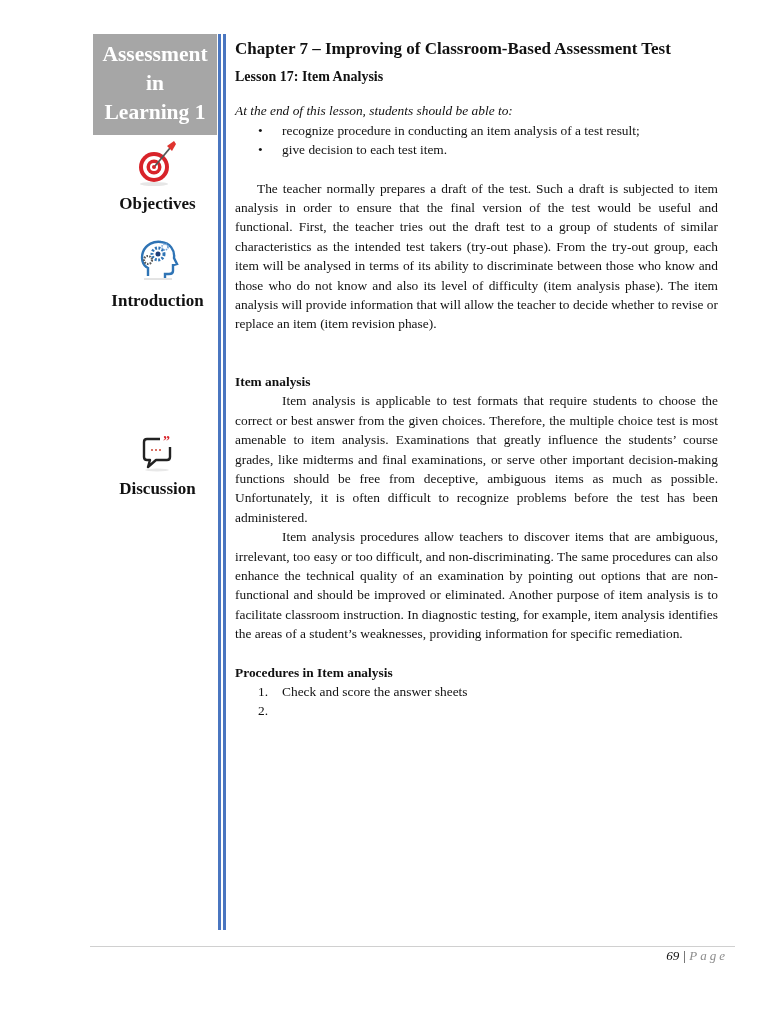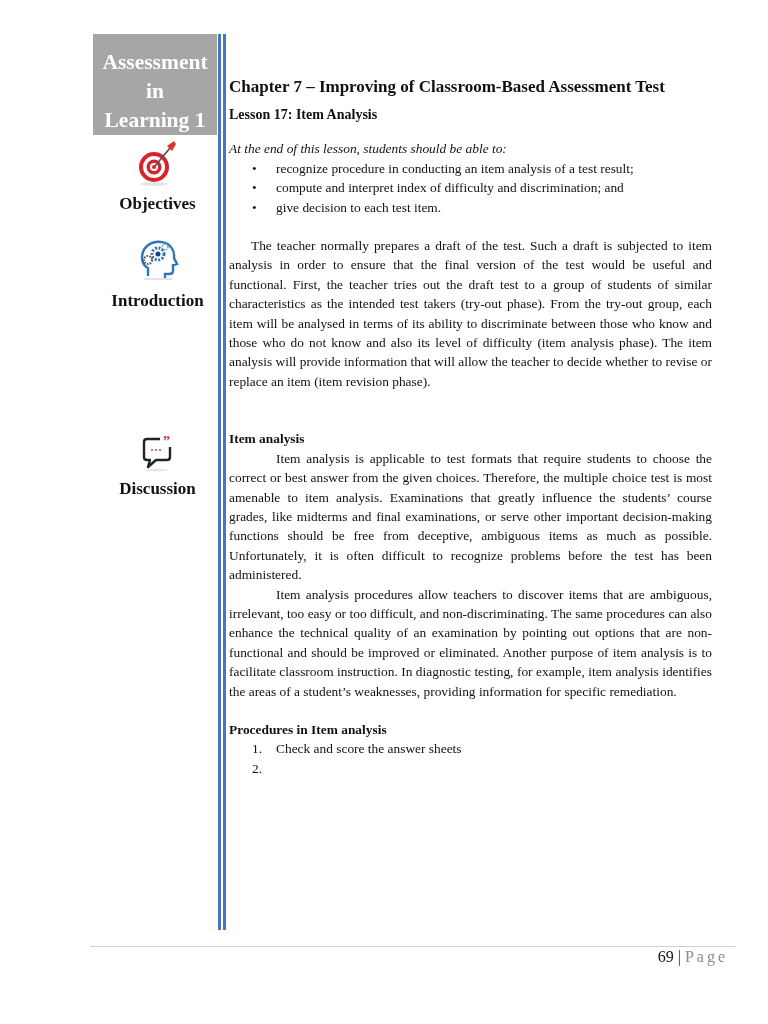--- a/index.html
+++ b/index.html
@@ -1,43 +1,43 @@
 <!DOCTYPE html>
 <html><head>
 <meta charset="utf-8">
 <style>
   html, body { margin: 0; padding: 0; background: #ffffff; }
   body { width: 768px; height: 1024px; position: relative; overflow: hidden;
          font-family: "Liberation Serif", "DejaVu Serif", serif; color: #111; }
   .module-box { position: absolute; left: 93px; top: 34px; width: 124px; height: 101px;
                 background: #a6a6a6; color: #fff; text-align: center; font-weight: bold;
-                font-size: 21.5px; line-height: 29px; padding-top: 14px; box-sizing: border-box; }
+                font-size: 21.5px; line-height: 29px; padding-top: 6px; box-sizing: border-box; }
   .module-box span { display: block; }
   .vline { position: absolute; top: 34px; height: 896px; width: 3px; background: #4a76c0; }
   .vline.l1 { left: 218px; }
   .vline.l2 { left: 223px; }
   .side-item { position: absolute; left: 100px; width: 115px; text-align: center; }
   .side-label { font-weight: bold; font-size: 17px; display: block; margin-top: 4px; }
   .icon { display: block; margin: 0 auto; }
-  .content { position: absolute; left: 229px; top: 38px; width: 483px; font-size: 13.4px; line-height: 19.4px; margin-top: 38px; }
+  .content { position: absolute; left: 235px; top: 38px; width: 483px; font-size: 13.4px; line-height: 19.4px; }
   .chapter-title { font-weight: bold; font-size: 17px; line-height: 22px; margin: 0 0 7px 0; }
   .lesson-title { font-weight: bold; font-size: 14px; margin: 0 0 15px 0; }
   .objectives-intro { font-style: italic; margin: 0; }
   ul.obj { margin: 0; padding: 0 0 0 47px; list-style: none; }
   ul.obj li { position: relative; }
   ul.obj li::before { content: "•"; position: absolute; left: -24px; }
   p { margin: 0; text-align: justify; }
   .indent1 { text-indent: 22px; }
   .indent2 { text-indent: 47px; }
   .section-head { font-weight: bold; margin: 0; }
   ol.steps { margin: 0; padding: 0 0 0 47px; list-style: none; }
   ol.steps li { position: relative; }
   ol.steps li .num { position: absolute; left: -24px; }
   .footer-line { position: absolute; left: 90px; top: 946px; width: 645px; height: 1px; background: #d0d0d0; }
-  .footer { position: absolute; right: 40px; top: 948px; font-size: 16px; }
+  .footer { position: absolute; right: 40px; top: 948px; font-size: 13px; font-style: italic; }
   .footer .pg { color: #111; }
   .footer .sep { color: #333; }
   .footer .word { color: #8c8c8c; letter-spacing: 3px; }
 </style>
 </head>
 <body>
 
 <div class="module-box">
   <span>Assessment</span>
   <span>in</span>
@@ -85,21 +85,20 @@
   <span class="side-label" style="margin-top:6px;">Discussion</span>
 </div>
 
 <div class="content">
   <h1 class="chapter-title">Chapter 7 – Improving of Classroom-Based Assessment Test</h1>
   <h2 class="lesson-title">Lesson 17: Item Analysis</h2>
 
   <p class="objectives-intro">At the end of this lesson, students should be able to:</p>
   <ul class="obj">
     <li>recognize procedure in conducting an item analysis of a test result;</li>
-    <li>compute and interpret index of difficulty and discrimination; and</li>
     <li>give decision to each test item.</li>
   </ul>
 
   <p class="indent1" style="margin-top:19px;">The teacher normally prepares a draft of the test. Such a draft is subjected to item analysis in order to ensure that the final version of the test would be useful and functional. First, the teacher tries out the draft test to a group of students of similar characteristics as the intended test takers (try-out phase). From the try-out group, each item will be analysed in terms of its ability to discriminate between those who know and those who do not know and also its level of difficulty (item analysis phase). The item analysis will provide information that will allow the teacher to decide whether to revise or replace an item (item revision phase).</p>
 
   <p class="section-head" style="margin-top:38px;">Item analysis</p>
   <p class="indent2">Item analysis is applicable to test formats that require students to choose the correct or best answer from the given choices. Therefore, the multiple choice test is most amenable to item analysis. Examinations that greatly influence the students’ course grades, like midterms and final examinations, or serve other important decision-making functions should be free from deceptive, ambiguous items as much as possible. Unfortunately, it is often difficult to recognize problems before the test has been administered.</p>
   <p class="indent2">Item analysis procedures allow teachers to discover items that are ambiguous, irrelevant, too easy or too difficult, and non-discriminating. The same procedures can also enhance the technical quality of an examination by pointing out options that are non-functional and should be improved or eliminated. Another purpose of item analysis is to facilitate classroom instruction. In diagnostic testing, for example, item analysis identifies the areas of a student’s weaknesses, providing information for specific remediation.</p>
 
   <p class="section-head" style="margin-top:19px;">Procedures in Item analysis</p>

